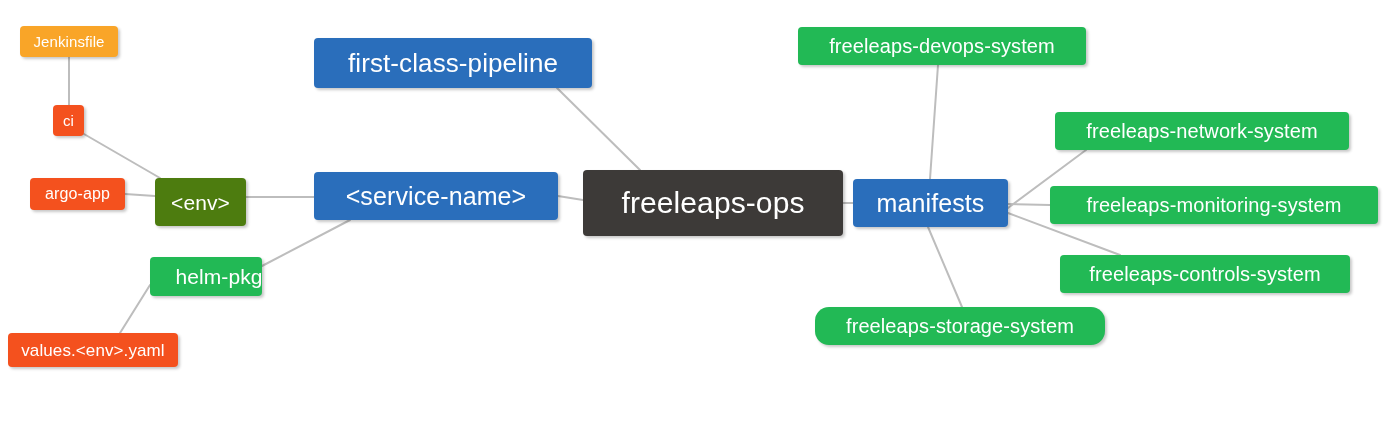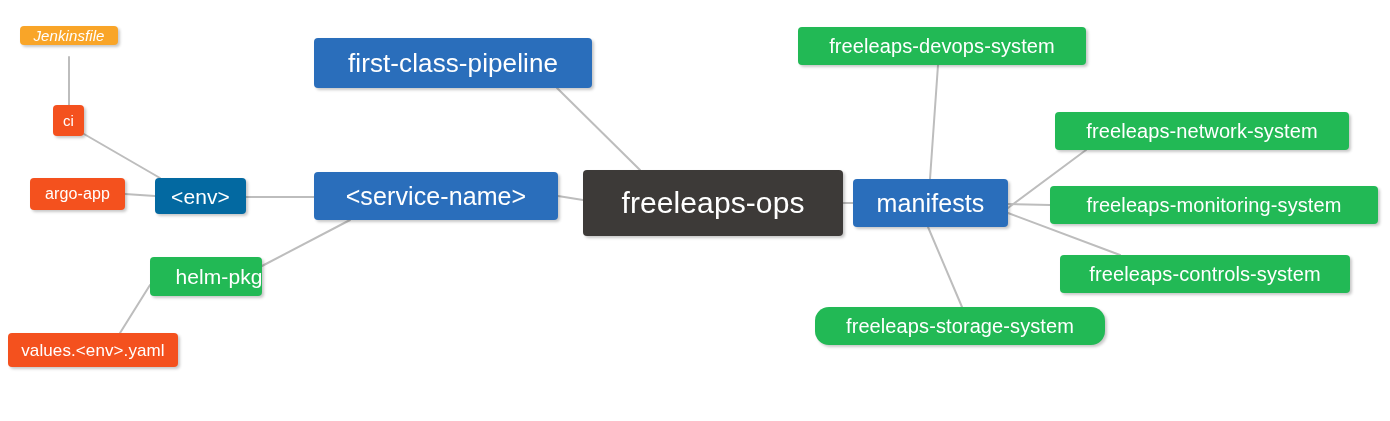--- a/index.html
+++ b/index.html
@@ -66,27 +66,27 @@
       </div>
       <div class="node" style="left: 314px; top: 172px; width: 244px; height: 48px; background: rgb(42, 110, 187); font-size: 25px; text-align: center;">
         <span>&lt;service-name&gt;</span>
       </div>
       <div class="node" style="left: 314px; top: 38px; width: 278px; height: 50px; background: rgb(42, 110, 187); font-size: 26px;">
         <span>first-class-pipeline</span>
       </div>
       <div class="node" style="left: 853px; top: 179px; width: 155px; height: 48px; background: rgb(42, 110, 187); font-size: 25px;">
         <span>manifests</span>
       </div>
-      <div class="node" style="left: 155px; top: 178px; width: 91px; height: 36px; background: #0369a1; font-size: 21px;">
+      <div class="node" style="left: 155px; top: 178px; width: 91px; height: 48px; background: #4d7c0f; font-size: 21px;">
         <span>&lt;env&gt;</span>
       </div>
       <div class="node" style="left: 150px; top: 257px; width: 112px; height: 39px; background: rgb(34, 185, 85); font-size: 21px; padding-left: 26px;">
         <span>helm-pkg</span>
       </div>
-      <div class="node" style="left: 20px; top: 26px; width: 98px; height: 19px; background: rgb(249, 165, 40); font-size: 15px; font-style: italic;">
+      <div class="node" style="left: 20px; top: 26px; width: 98px; height: 31px; background: rgb(249, 165, 40); font-size: 15px;">
         <span>Jenkinsfile</span>
       </div>
       <div class="node" style="left: 53px; top: 105px; width: 31px; height: 31px; background: rgb(244, 81, 30); font-size: 15px;">
         <span>ci</span>
       </div>
       <div class="node" style="left: 30px; top: 178px; width: 95px; height: 32px; background: rgb(244, 81, 30); font-size: 16px;">
         <span>argo-app</span>
       </div>
       <div class="node" style="left: 8px; top: 333px; width: 170px; height: 34px; background: rgb(244, 81, 30); font-size: 17px;">
         <span>values.&lt;env&gt;.yaml</span>

